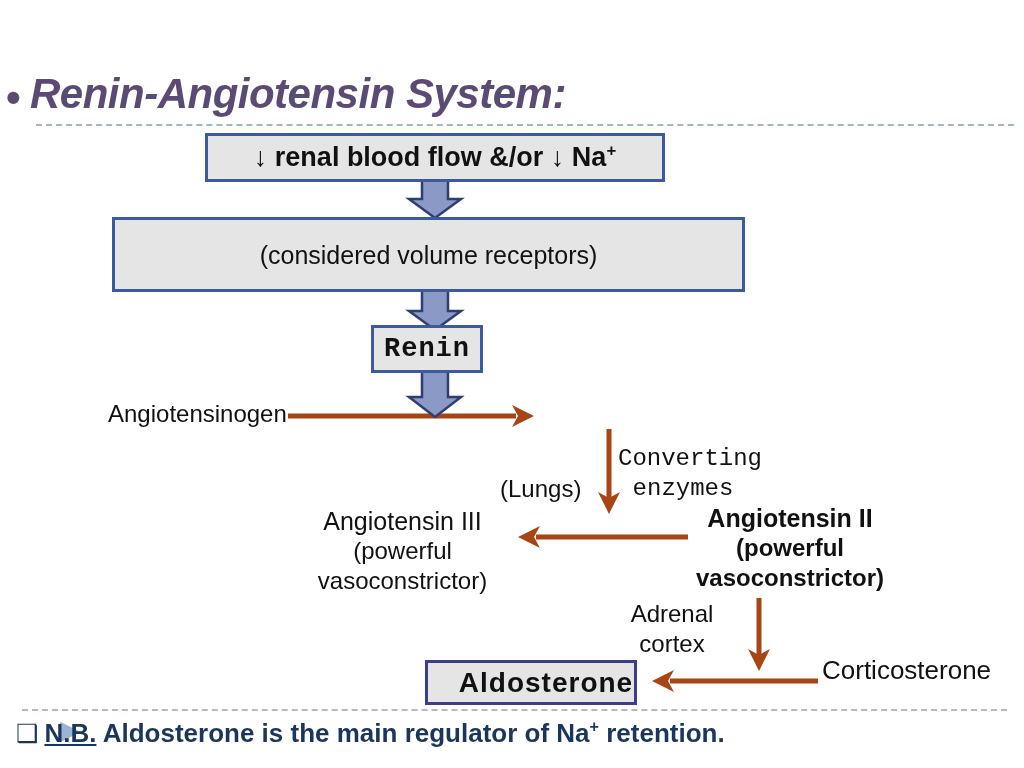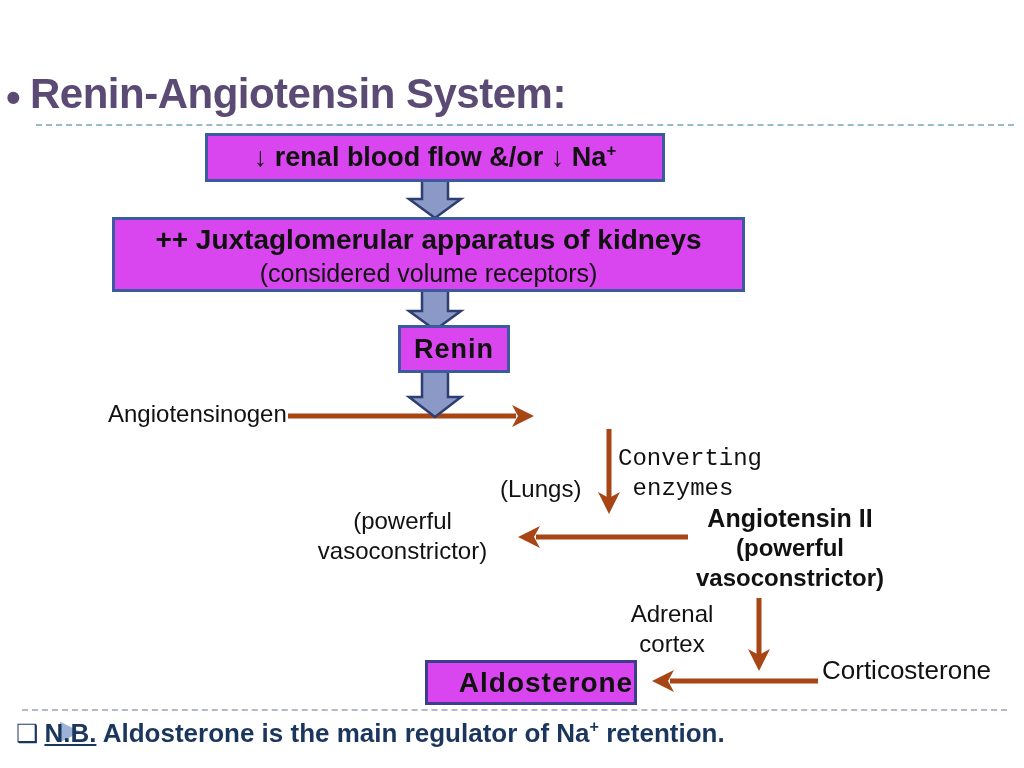--- a/index.html
+++ b/index.html
@@ -41,31 +41,31 @@
     left: 36px; top: 124px; width: 978px; height: 0;
     border-top: 2px dashed var(--dashed-line-top);
   }
   .dashed-bottom {
     left: 22px; top: 709px; width: 985px; height: 0;
     border-top: 2px dashed var(--dashed-line-bottom);
   }
   .flowbox {
     position: absolute;
     border: 3px solid var(--box-border-blue);
-    background: #d946ef;
+    background: #e5e5e5;
     display: flex; flex-direction: column;
     align-items: center; justify-content: center;
     text-align: center;
   }
   .box-renal   { left:205px; top:133px; width:454px; height:43px; }
   .box-renal .l1 { font-size:27px; font-weight:bold; }
   .box-jg      { left:112px; top:217px; width:627px; height:69px; }
   .box-jg .l1  { font-size:28px; font-weight:bold; line-height:36px; }
   .box-jg .l2  { font-size:25px; line-height:30px; }
-  .box-renin   { left:398px; top:325px; width:106px; height:42px; }
+  .box-renin   { left:371px; top:325px; width:106px; height:42px;font-family:Liberation Mono, monospace; }
   .box-renin .l1 { font-size:27px; font-weight:bold; letter-spacing:1px; }
   .box-aldo    {
     left:425px; top:660px; width:206px; height:39px;
     border-color: var(--aldosterone-border);
   }
   .box-aldo .l1 { font-size:28px; font-weight:bold; letter-spacing:1px;margin-left:30px; }
   sup { font-size:0.62em; vertical-align:super; line-height:0; }
 
   .lbl  { position:absolute; font-size:25px; white-space:nowrap; }
   .lbl-block { position:absolute; text-align:center; font-size:24px; line-height:30px; }
@@ -98,21 +98,21 @@
     z-index: 0;
   }
   .footnote-text { position:relative; z-index:1; }
 </style>
 </head>
 <body>
 
 <div class="slide">
 
   <span class="abs title-bullet">•</span>
-  <h1 class="abs page-title" style="margin:0;">Renin-Angiotensin System:</h1>
+  <h1 class="abs page-title" style="margin:0;font-style:italic;">Renin-Angiotensin System:</h1>
   <div class="abs dashed-top"></div>
 
   <svg class="arrow-layer" width="1024" height="768" viewBox="0 0 1024 768">
 
     <g>
       <line class="brown-line" x1="288" y1="416" x2="516" y2="416"></line>
       <polygon class="brown-head" points="534,416 512,405 518,416 512,427"></polygon>
     </g>
     <g>
       <line class="brown-line" x1="609" y1="429" x2="609" y2="498"></line>
@@ -134,37 +134,37 @@
     <polygon class="block-arrow" points="422,180 448,180 448,199 461,199 435,218 409,199 422,199"></polygon>
     <polygon class="block-arrow" points="422,290 448,290 448,311 461,311 435,330 409,311 422,311"></polygon>
     <polygon class="block-arrow" points="422,371 448,371 448,397 461,397 435,417 409,397 422,397"></polygon>
   </svg>
 
   <div class="flowbox box-renal">
     <span class="l1"><span>↓ renal blood flow &amp;/or ↓ Na</span><sup>+</sup></span>
   </div>
 
   <div class="flowbox box-jg">
-    <span class="l1">++ Juxtaglomerular apparatus of kidneys</span>
     <span class="l2">(considered volume receptors)</span>
   </div>
 
   <div class="flowbox box-renin">
     <span class="l1">Renin</span>
   </div>
 
   <span class="lbl lbl-angiotensinogen">Angiotensinogen</span>
   <span class="lbl lbl-lungs">(Lungs)</span>
 
   <div class="lbl-block lbl-converting">
     <div>Converting</div>
     <div>enzymes</div>
   </div>
 
   <div class="lbl-block lbl-a3">
+    <div class="first">Angiotensin III</div>
     <div>(powerful</div>
     <div>vasoconstrictor)</div>
   </div>
 
   <div class="lbl-block lbl-a2">
     <div class="first">Angiotensin II</div>
     <div>(powerful</div>
     <div>vasoconstrictor)</div>
   </div>
 

